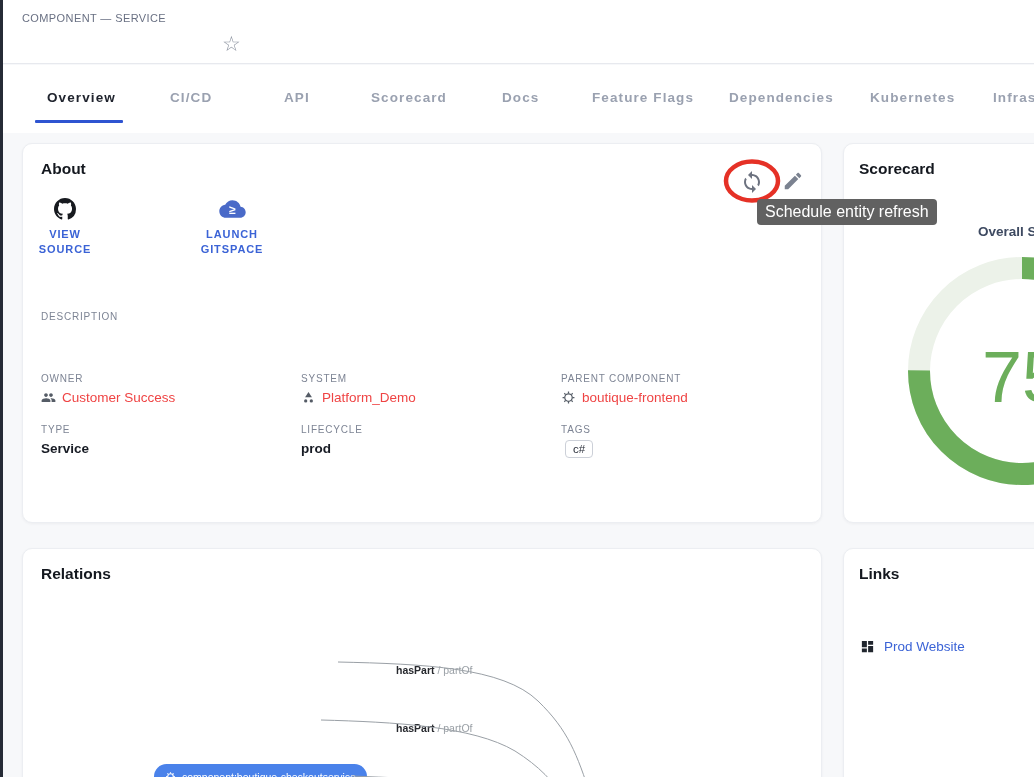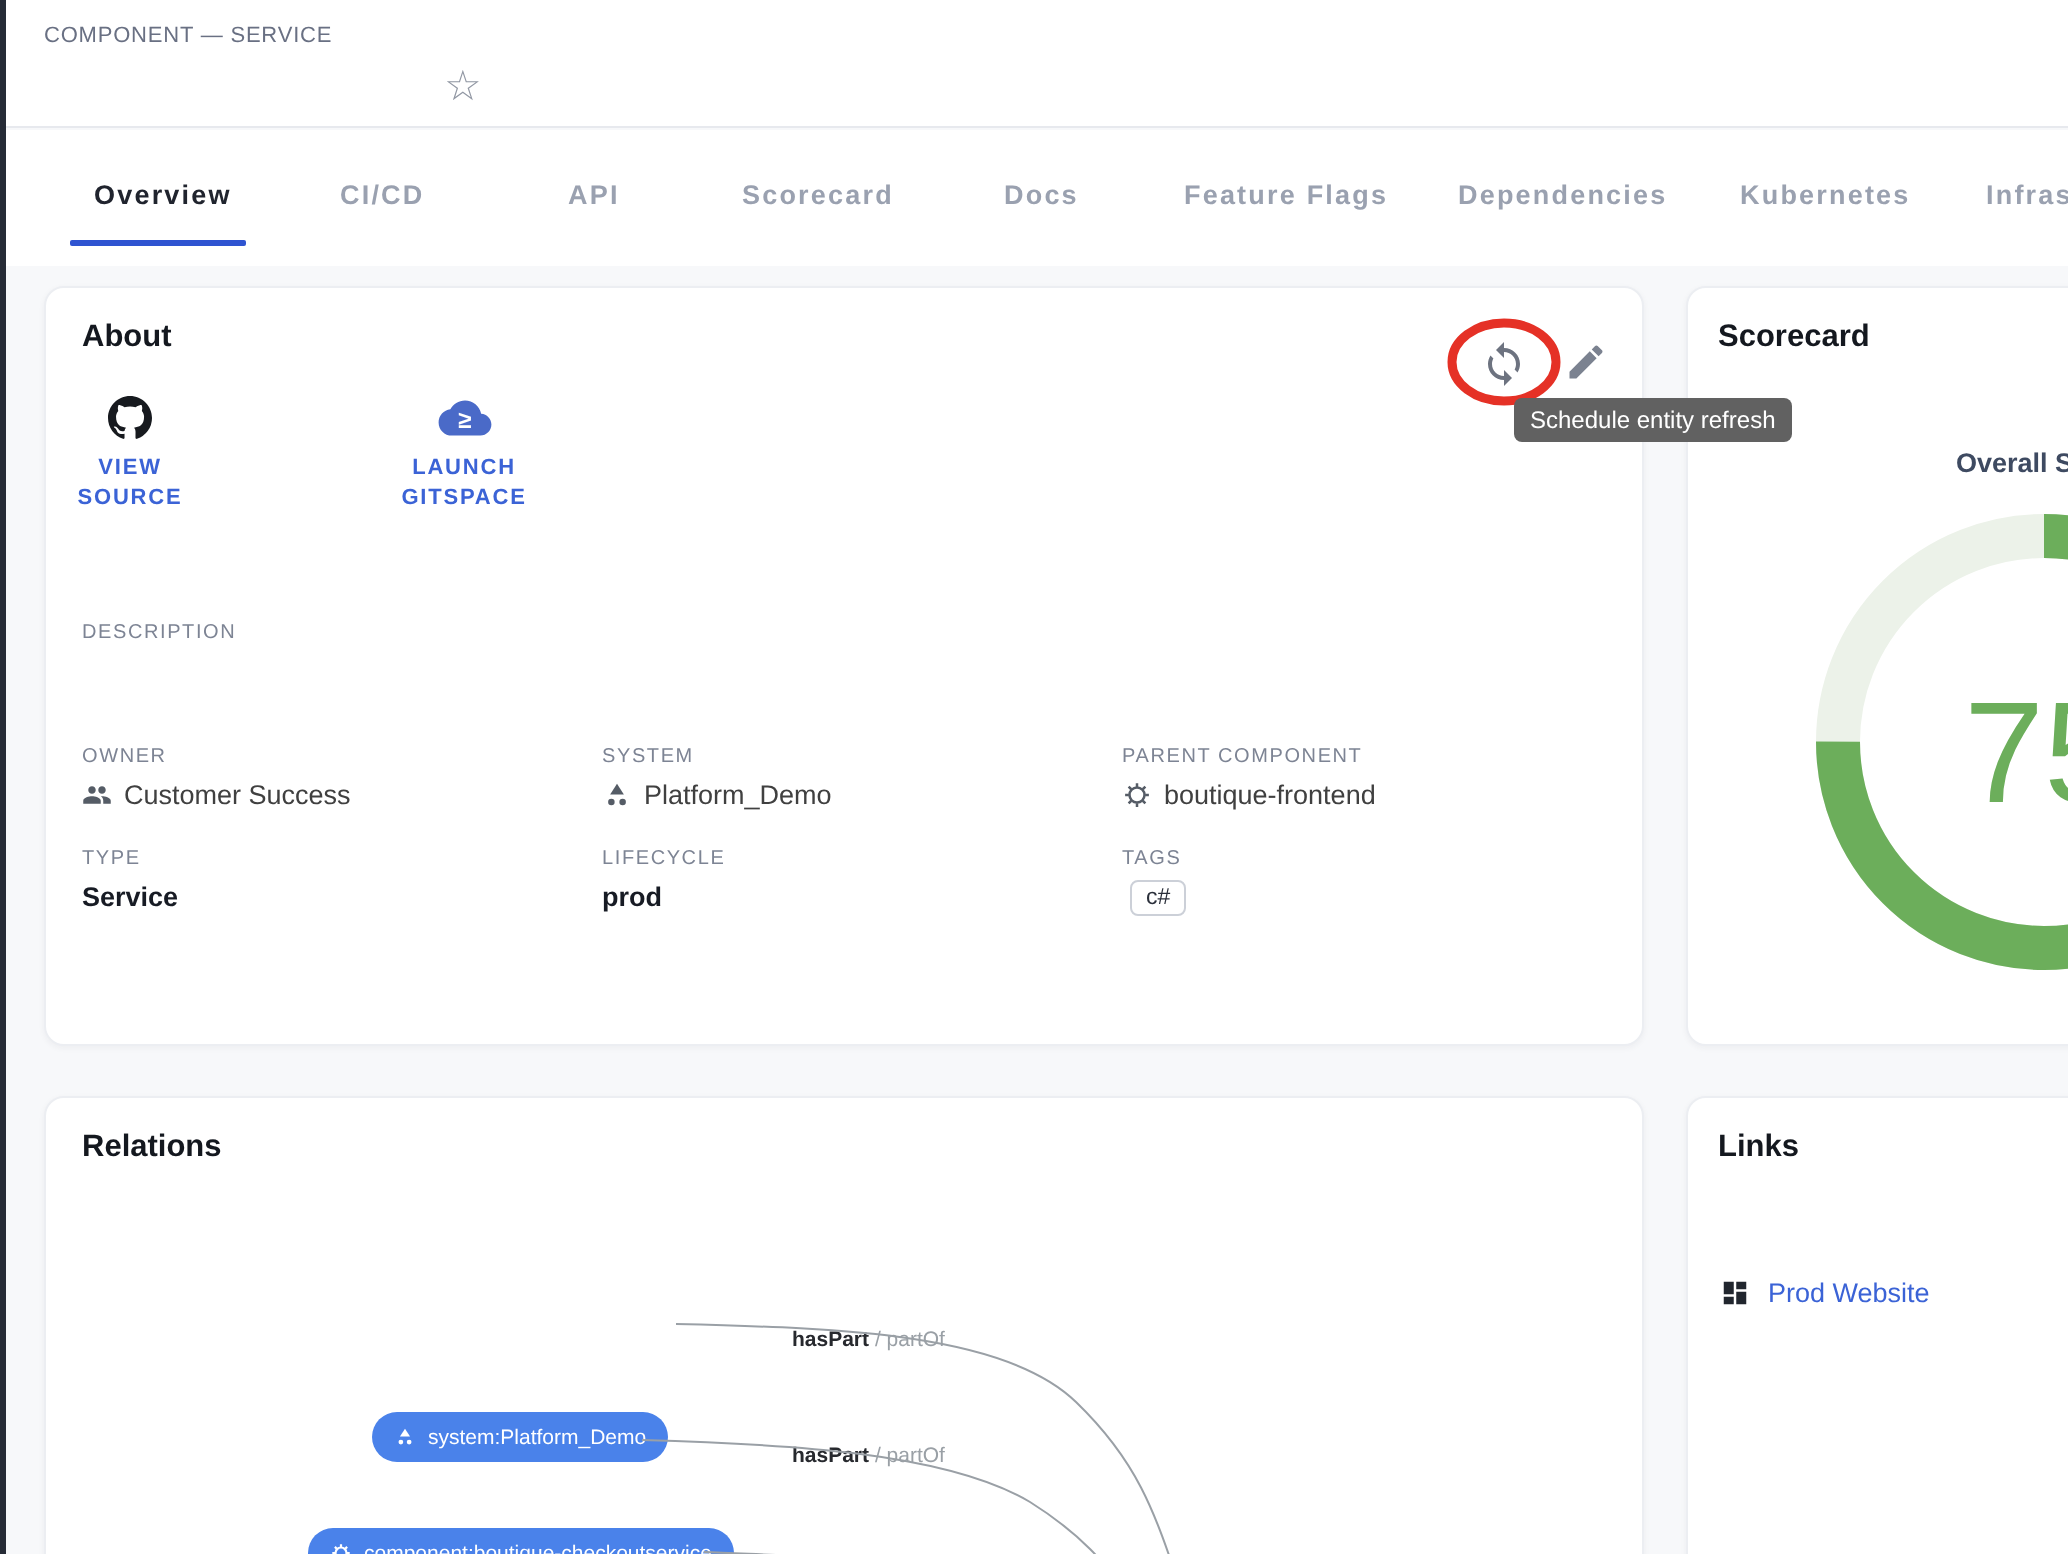--- a/index.html
+++ b/index.html
@@ -28,26 +28,26 @@
   #scorecard-card{left:843px;top:143px;width:240px;height:380px}
   #relations-card{left:22px;top:548px;width:800px;height:380px}
   #links-card{left:843px;top:548px;width:240px;height:380px}
   
   .action{position:absolute;top:50px;text-align:center;cursor:pointer}
   .action .aicon{height:26px;display:flex;align-items:flex-end;justify-content:center}
   .action .alabel{margin-top:7px;font-size:11px;font-weight:700;letter-spacing:.9px;line-height:15px;color:#3b63d6}
   .action.disabled .alabel{color:#6d7380}
   .icon-btn{position:absolute;top:26px;width:24px;height:24px;cursor:pointer}
   
-  .tooltip{position:absolute;left:757px;top:199px;background:#616161;color:#fff;font-size:12px;padding:4px 8px;border-radius:4px;z-index:70;white-space:nowrap}
+  .tooltip{position:absolute;left:757px;top:199px;background:#616161;color:#fff;font-size:16px;padding:4px 8px;border-radius:4px;z-index:70;white-space:nowrap}
   .annotation{position:absolute;left:722px;top:157px;z-index:65;pointer-events:none}
   
   .flabel{position:absolute;font-size:10px;font-weight:400;letter-spacing:.8px;color:#7d8494}
   .fvalue{position:absolute;font-size:13.5px;color:#20242c;display:flex;align-items:center;gap:6px}
-  .fvalue.link{color:#404040;cursor:pointer}
+  .fvalue.link{color:#ef4444;cursor:pointer}
   .fvalue.bold{font-weight:700;color:#171b24}
   .tag-chip{position:absolute;border:1px solid #ccd0d8;border-radius:4px;padding:2px 7px;font-size:11.5px;color:#2a2f3a;background:#fff}
   
   .overall-label{position:absolute;left:134px;top:80px;width:140px;font-size:13.5px;font-weight:600;color:#3e4a61;white-space:nowrap}
   .gauge-wrap{position:absolute;left:58px;top:107px;width:240px;height:240px}
   .score-num{position:absolute;left:58px;top:196px;width:240px;text-align:center;font-size:72px;font-weight:500;color:#6cae5b;line-height:74px}
   
   .graph{position:absolute;left:0;top:0;width:800px;height:380px}
   .node{position:absolute;height:25px;background:#4a82ea;border-radius:13px;color:#fff;font-size:10.5px;display:flex;align-items:center;gap:6px;padding:0 11px;white-space:nowrap;cursor:pointer;z-index:3}
   .edge-label{position:absolute;font-size:10.5px;white-space:nowrap;z-index:2}
@@ -174,28 +174,20 @@
 
     <div class="edge-label" style="left:373px;top:115px"><span class="ea">hasPart</span><span class="eb"> / partOf</span></div>
     <div class="edge-label" style="left:373px;top:173px"><span class="ea">hasPart</span><span class="eb"> / partOf</span></div>
 
     <svg class="edges-svg" width="800" height="380" viewBox="0 0 800 380">
       <path d="M315,113 C400,115 480,118 515,152 C545,181 554,205 568,248" fill="none" stroke="#9aa0a6" stroke-width="1"></path>
       <path d="M298,171 C370,173 450,177 492,202 C516,217 531,233 543,252" fill="none" stroke="#9aa0a6" stroke-width="1"></path>
       <path d="M329,227 C400,230 460,232 530,239" fill="none" stroke="#9aa0a6" stroke-width="1"></path>
     </svg>
 
-    <div class="node" style="left:163px;top:157px">
-      <svg width="11" height="11" viewBox="0 0 24 24" fill="#fff">
-          <path d="M12 3l5.5 8.5h-11z"></path>
-          <circle cx="7.5" cy="17.5" r="2.6"></circle>
-          <circle cx="16.5" cy="17.5" r="2.6"></circle>
-        </svg>
-      <span>system:Platform_Demo</span>
-    </div>
     <div class="node" style="left:131px;top:215px">
       <svg width="11" height="11" viewBox="0 0 24 24">
           <g stroke="#fff" stroke-width="2.4" fill="none">
             <circle cx="12" cy="12" r="6"></circle>
             <path d="M12 2.5v3M12 18.5v3M2.5 12h3M18.5 12h3M5.3 5.3l2.1 2.1M16.6 16.6l2.1 2.1M18.7 5.3l-2.1 2.1M7.4 16.6l-2.1 2.1"></path>
           </g>
         </svg>
       <span>component:boutique-checkoutservice</span>
     </div>
   </div>

